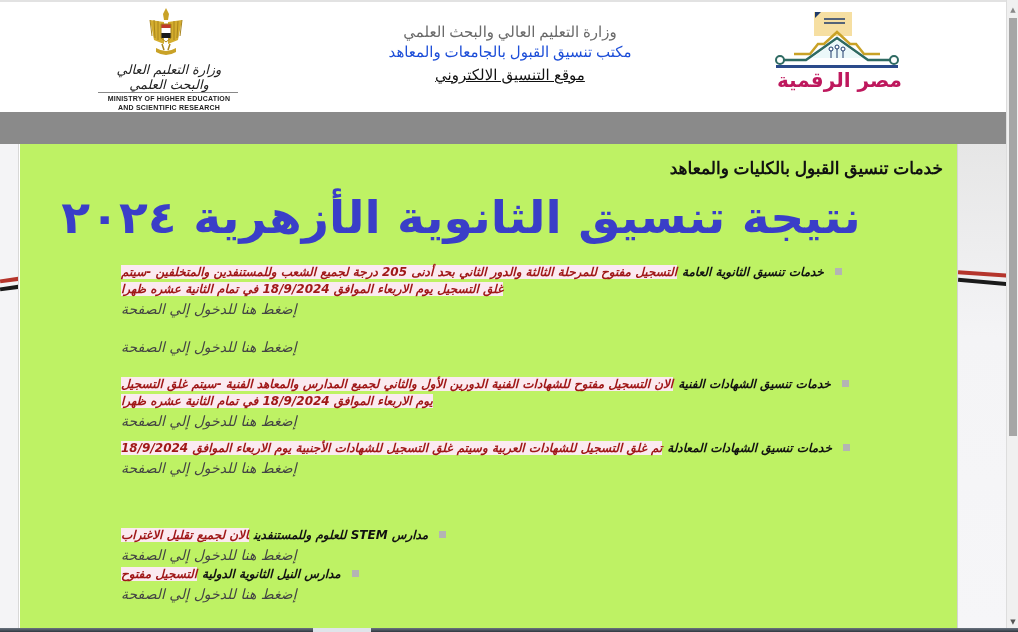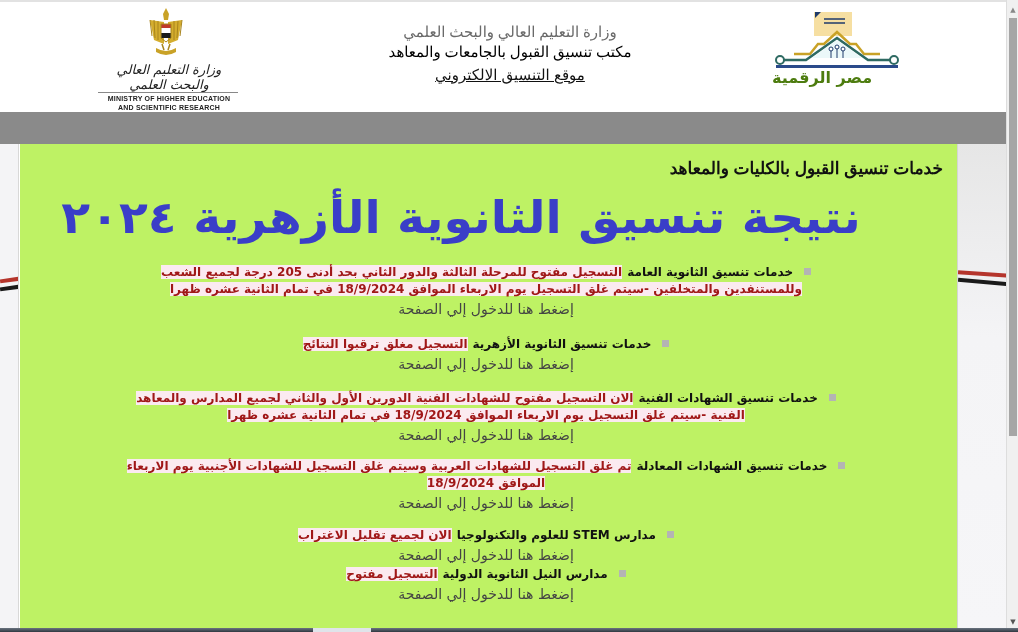--- a/index.html
+++ b/index.html
@@ -15,26 +15,26 @@
   
   .ministry-logo { position: absolute; left: 96px; top: 4px; width: 146px; height: 106px; text-align: center; }
   .eagle { position: absolute; left: 50px; top: 0px; width: 40px; height: 52px; }
   .ministry-ar { position: absolute; left: 0; top: 56px; width: 146px; font-family: "DejaVu Serif", serif; font-size: 13px; color: #222; direction: rtl; text-align: center; font-style: italic; letter-spacing: -0.5px; }
   .ministry-rule { position: absolute; left: 2px; top: 86px; width: 140px; height: 1px; background: #888; }
   .ministry-en { position: absolute; left: 0; top: 88px; width: 146px; font-family: "Liberation Sans", sans-serif; font-weight: bold; font-size: 7px; line-height: 9px; color: #222; text-align: center; letter-spacing: 0.2px; }
 
   
   .center-text { position: absolute; left: 380px; top: 20px; width: 260px; text-align: center; direction: rtl; font-family: "Liberation Serif", serif; }
   .center-line1 { font-size: 15px; color: #6a6a6a; line-height: 20px; }
-  .center-line2 { font-size: 15px; color: #000000; line-height: 20px; }
+  .center-line2 { font-size: 15px; color: #1d4ed8; line-height: 20px; }
   .center-link { display: inline-block; font-family: "Liberation Sans", sans-serif; font-size: 15px; color: #111; text-decoration: underline; line-height: 22px; margin-top: 2px; cursor: pointer; text-align: center; }
 
   
   .digital-logo { position: absolute; left: 772px; top: 8px; width: 130px; height: 95px; }
-  .digital-logo-text { position: absolute; left: 0; top: 58px; width: 130px; text-align: left; direction: rtl; font-family: "DejaVu Sans", sans-serif; font-weight: bold; font-size: 16px; color: #4d7c0f; letter-spacing: -1px; }
+  .digital-logo-text { position: absolute; left: 0; top: 58px; width: 130px; text-align: right; direction: rtl; font-family: "DejaVu Sans", sans-serif; font-weight: bold; font-size: 20px; color: #be185d; letter-spacing: -1px; }
 
   
   .gray-bar { position: absolute; left: 0; top: 112px; width: 1006px; height: 32px; background: #8a8a8a; }
 
   
   .scrollbar { position: absolute; left: 1006px; top: 0; width: 12px; height: 632px; background: #f0f0f0; border-left: 1px solid #ddd; }
   .scroll-up { position: absolute; left: 0; top: 4px; width: 12px; height: 12px; color: #888; font-size: 7px; text-align: center; line-height: 12px; }
   .scroll-thumb { position: absolute; left: 2px; top: 18px; width: 8px; height: 418px; background: #a6a6a6; }
   .scroll-down { position: absolute; left: 0; top: 616px; width: 12px; height: 12px; color: #555; font-size: 7px; text-align: center; line-height: 12px; }
 
@@ -45,21 +45,21 @@
   .flag-black { position: absolute; height: 4px; background: #1a1a1a; }
 
   
   .content { position: absolute; left: 20px; top: 144px; width: 937px; height: 552px; background: #bef264; }
 
   .section-title { position: absolute; right: 14px; top: 14px; direction: rtl; font-family: "Liberation Sans", sans-serif; font-weight: bold; font-size: 17px; color: #111; }
 
   .big-title { position: absolute; left: 46px; top: 46px; width: 790px; direction: rtl; text-align: center; font-family: "DejaVu Sans", sans-serif; font-weight: bold; font-size: 45px; line-height: 56px; color: #3a3ec8; letter-spacing: 1px; transform: scaleX(1.05); transform-origin: center; }
 
   
-  .service { position: absolute; right: 106px; direction: rtl; text-align: center; font-family: "DejaVu Sans", sans-serif; }
+  .service { position: absolute; right: 106px; direction: rtl; text-align: left; font-family: "DejaVu Sans", sans-serif; font-style: italic; }
   .service-line { font-size: 12px; line-height: 17px; font-weight: bold; }
   .bullet { display: inline-block; width: 7px; height: 7px; background: #b4b4b4; margin-left: 11px; vertical-align: 1px; }
   .service-name { color: #111; margin-left: 5px; }
   .service-status { color: #a01818; background: #fbeaf0; }
   .service-link { display: block; font-family: "DejaVu Sans", sans-serif; font-size: 14px; line-height: 16px; color: #444; margin-top: 3px; margin-right: 0px; cursor: pointer; }
 
   
   .taskbar { position: absolute; left: 0; top: 628px; width: 1018px; height: 4px; background: linear-gradient(#6b7480, #2f3740); }
   .taskbar-item { position: absolute; left: 313px; top: 628px; width: 58px; height: 4px; background: #dfe4ea; }
 </style>
@@ -137,43 +137,40 @@
   <h1 class="big-title">نتيجة تنسيق الثانوية الأزهرية ٢٠٢٤</h1>
 
   <div class="service" style="top:120px; width:730px;">
     <div class="service-line">
       <span class="bullet"></span><span class="service-name">خدمات تنسيق الثانوية العامة</span><span class="service-status">التسجيل مفتوح للمرحلة الثالثة والدور الثاني بحد أدنى 205 درجة لجميع الشعب وللمستنفدين والمتخلفين -سيتم غلق التسجيل يوم الاربعاء الموافق 18/9/2024 في تمام الثانية عشره ظهرا</span>
     </div>
     <a class="service-link" style="margin-right:0;">إضغط هنا للدخول إلي الصفحة</a>
   </div>
 
   <div class="service" style="top:192px; width:730px;">
-    <div class="service-line">
-      <span class="bullet"></span><span class="service-name">خدمات تنسيق الثانوية الأزهرية</span><span class="service-status">التسجيل مغلق ترقبوا النتائج</span>
-    </div>
     <a class="service-link">إضغط هنا للدخول إلي الصفحة</a>
   </div>
 
-  <div class="service" style="top:246px; width:730px;">
+  <div class="service" style="top:232px; width:730px;">
     <div class="service-line">
       <span class="bullet"></span><span class="service-name">خدمات تنسيق الشهادات الفنية</span><span class="service-status">الان التسجيل مفتوح للشهادات الفنية الدورين الأول والثاني لجميع المدارس والمعاهد الفنية -سيتم غلق التسجيل يوم الاربعاء الموافق 18/9/2024 في تمام الثانية عشره ظهرا</span>
     </div>
     <a class="service-link">إضغط هنا للدخول إلي الصفحة</a>
   </div>
 
-  <div class="service" style="top:314px; width:730px;">
+  <div class="service" style="top:296px; width:730px;">
     <div class="service-line">
       <span class="bullet"></span><span class="service-name">خدمات تنسيق الشهادات المعادلة</span><span class="service-status">تم غلق التسجيل للشهادات العربية وسيتم غلق التسجيل للشهادات الأجنبية يوم الاربعاء الموافق 18/9/2024</span>
     </div>
     <a class="service-link">إضغط هنا للدخول إلي الصفحة</a>
   </div>
 
   <div class="service" style="top:383px; width:730px;">
     <div class="service-line">
-      <span class="bullet"></span><span class="service-name">مدارس STEM للعلوم والتكنولوجيا</span><span class="service-status">الان لجميع تقليل الاغتراب</span>
+      <span class="bullet"></span><span class="service-name">مدارس STEM للعلوم وللمستنفدين</span><span class="service-status">الان لجميع تقليل الاغتراب</span>
     </div>
     <a class="service-link">إضغط هنا للدخول إلي الصفحة</a>
   </div>
 
   <div class="service" style="top:422px; width:730px;">
     <div class="service-line">
       <span class="bullet"></span><span class="service-name">مدارس النيل الثانوية الدولية</span><span class="service-status">التسجيل مفتوح</span>
     </div>
     <a class="service-link">إضغط هنا للدخول إلي الصفحة</a>
   </div>

